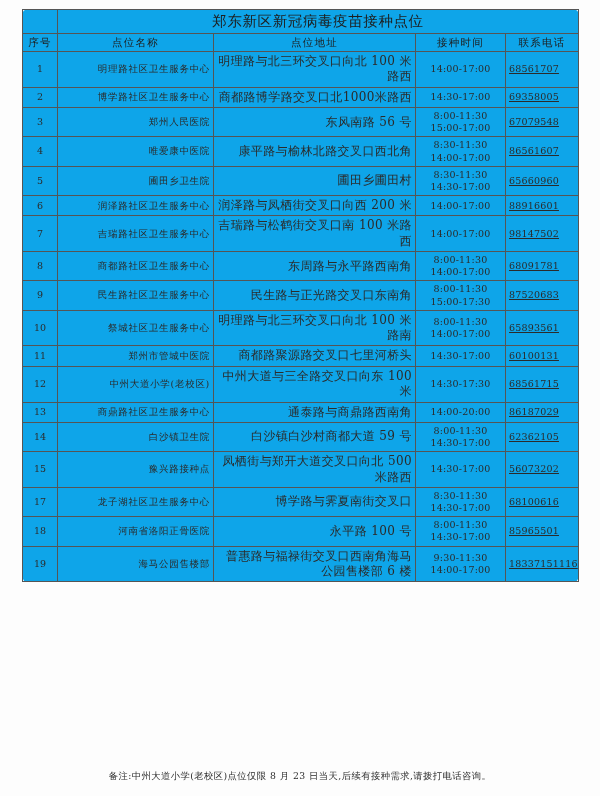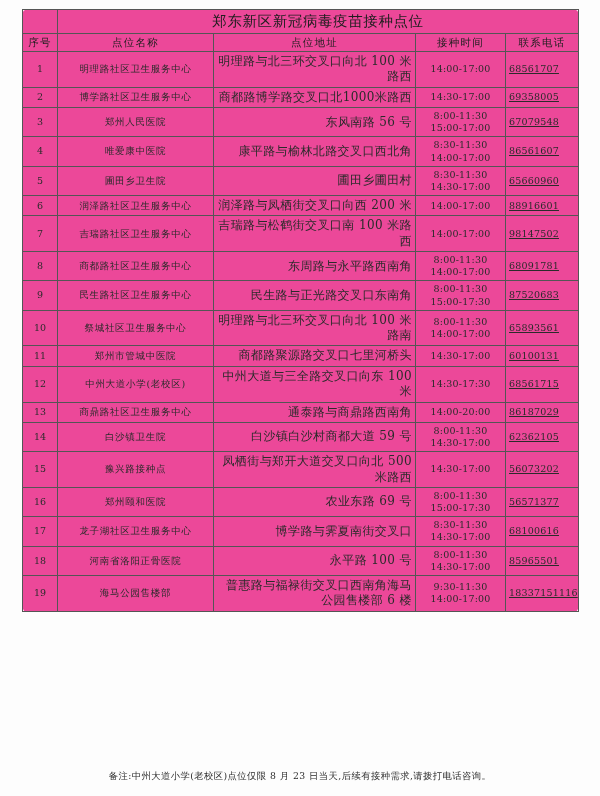--- a/index.html
+++ b/index.html
@@ -25,21 +25,21 @@
   .sheet {
     position: absolute;
     left: 22px;
     top: 9px;
     width: 556px;
   }
   table.vaccine-table {
     border-collapse: collapse;
     table-layout: fixed;
     width: 556px;
-    background: #ec4899;
+    background: #0ea5e9;
     border-radius: 6px;
   }
   table.vaccine-table td,
   table.vaccine-table th {
     border: 1px solid #555;
     padding: 2px 3px;
     vertical-align: middle;
     font-weight: normal;
     line-height: 1.28;
   }
@@ -75,21 +75,21 @@
   }
 
   
   .cell-idx {
     text-align: center;
     font-size: 9.5px;
     color: #2b2b2b;
     font-family: "DejaVu Serif", "Liberation Serif", serif;
   }
   .cell-name {
-    text-align: center;
+    text-align: right;
     font-size: 9.5px;
     letter-spacing: 0.7px;
     color: #2b2b2b;
     font-family: "DejaVu Serif", "Liberation Serif", serif;
   }
   .cell-addr {
     text-align: right;
     font-size: 12px;
     letter-spacing: 0.4px;
     padding-left: 2px;
@@ -288,30 +288,20 @@
           <tr>
             <td class="cell-idx">15</td>
             <td class="cell-name">豫兴路接种点</td>
             <td class="cell-addr">凤栖街与郑开大道交叉口向北 500 米路西</td>
             <td class="cell-time">
               <span class="tline">14:30-17:00</span>
             </td>
             <td class="cell-phone">56073202</td>
           </tr>
           <tr>
-            <td class="cell-idx">16</td>
-            <td class="cell-name">郑州颐和医院</td>
-            <td class="cell-addr">农业东路 69 号</td>
-            <td class="cell-time">
-              <span class="tline">8:00-11:30</span>
-              <span class="tline">15:00-17:30</span>
-            </td>
-            <td class="cell-phone">56571377</td>
-          </tr>
-          <tr>
             <td class="cell-idx">17</td>
             <td class="cell-name">龙子湖社区卫生服务中心</td>
             <td class="cell-addr">博学路与霁夏南街交叉口</td>
             <td class="cell-time">
               <span class="tline">8:30-11:30</span>
               <span class="tline">14:30-17:00</span>
             </td>
             <td class="cell-phone">68100616</td>
           </tr>
           <tr>

